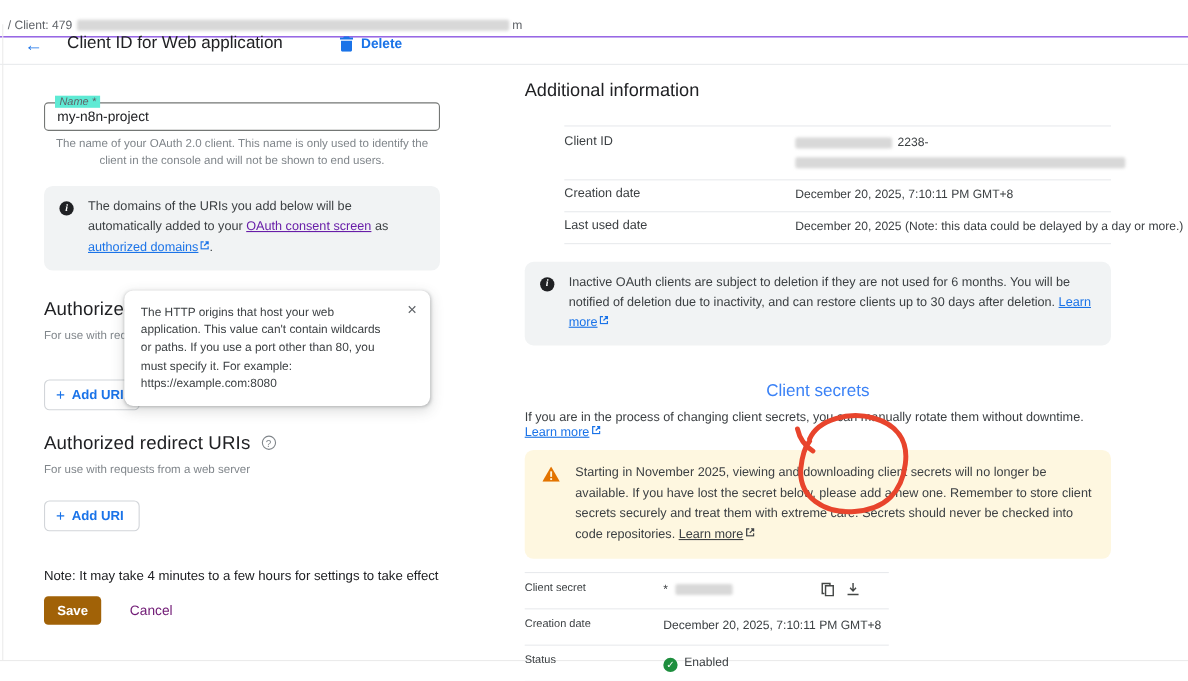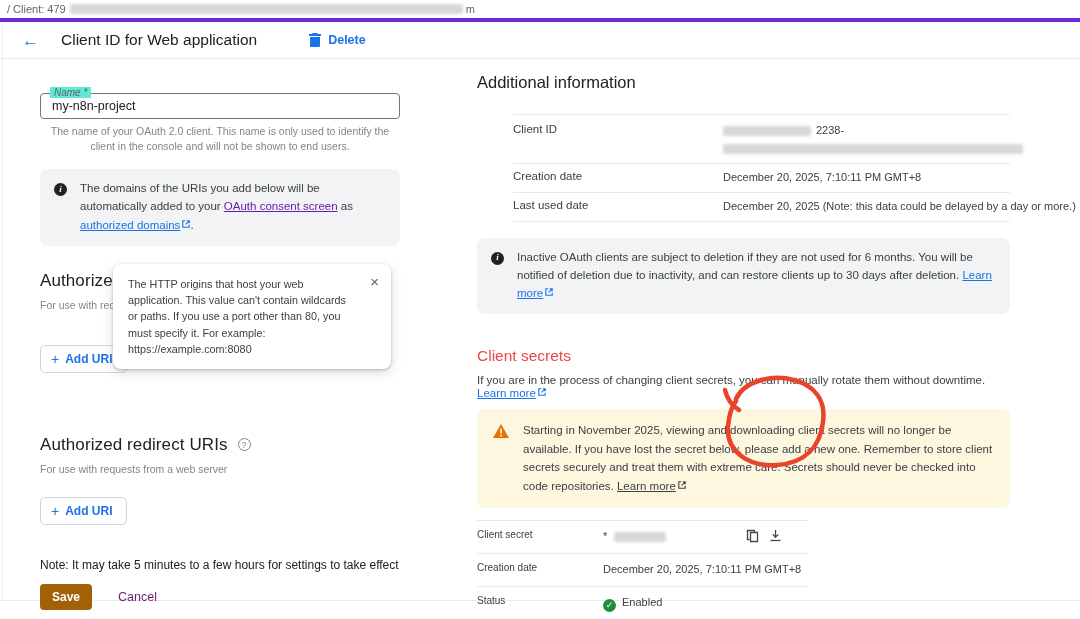--- a/index.html
+++ b/index.html
@@ -1,21 +1,21 @@
 <!DOCTYPE html>
 <html><head>
 <meta charset="utf-8">
 <style>
   * { margin:0; padding:0; box-sizing:border-box; }
   html,body { background:#fff; }
   body { font-family:"Liberation Sans","DejaVu Sans",sans-serif; color:#202124; }
   .page { position:relative; width:1080px; height:619px; background:#fff; overflow:hidden; }
 
   
-  .breadcrumb-bar { position:absolute; top:0; left:0; right:0; height:22px; border-bottom:4px solid #6d28d9; display:flex; align-items:center; padding-left:7px; font-size:11px; color:#5f6368; }
+  .breadcrumb-bar { position:absolute; top:12px; left:0; right:0; height:22px; border-bottom:1px solid #6d28d9; display:flex; align-items:center; padding-left:7px; font-size:11px; color:#5f6368; }
   .app-header { position:absolute; top:22px; left:0; right:0; height:37px; border-bottom:1px solid #e8eaed; display:flex; align-items:center; }
   .back-btn { margin-left:22px; color:#1a73e8; font-size:17px; line-height:1; cursor:pointer; }
   .page-title { margin-left:22px; font-size:15.5px; color:#202124; }
   .delete-btn { margin-left:52px; display:flex; align-items:center; gap:7px; color:#1a73e8; font-size:12.5px; font-weight:bold; cursor:pointer; }
   .left-edge-line { position:absolute; left:2px; top:22px; height:578px; width:1px; background:#ececec; }
   .bottom-line { position:absolute; top:600px; left:0; right:0; height:1px; background:#ebebeb; }
 
   .redact { display:inline-block; background:#d8d8d8; border-radius:2px; height:10px; vertical-align:middle; filter:blur(1.6px); }
 
   
@@ -58,21 +58,21 @@
   .secrets-table .t-label { width:126px; font-size:10px; }
   .secrets-table .t-row { padding:8px 0; }
   .row-icons { margin-left:auto; display:flex; gap:10px; align-items:center; color:#444746; padding-right:26px; }
   .row-icons svg { display:block; cursor:pointer; }
 
   .check-circle { display:inline-flex; width:13px; height:13px; border-radius:50%; background:#1e8e3e; color:#fff; font-size:9px; align-items:center; justify-content:center; margin-right:6px; vertical-align:-2px; }
 
   .warn-box { margin-top:10px; background:#fef7e0; border-radius:8px; padding:12px 16px; display:flex; gap:14px; font-size:11.5px; line-height:1.6; color:#3c4043; }
   .warn-tri { flex:0 0 auto; margin-top:3px; }
 
-  .secrets-h { margin-top:33px; font-size:15.5px; color:#ef4444; }
+  .secrets-h { margin-top:33px; font-size:15.5px; color:#3b82f6;text-align:center; }
   .secrets-desc { margin-top:9px; font-size:11.5px; color:#3c4043; }
 
   
   .annotation { position:absolute; left:716px; top:372px; z-index:9; pointer-events:none; }
 </style>
 </head>
 <body>
 
 <div class="page">
 
@@ -118,32 +118,32 @@
       <span>Authorized JavaScript origins</span>
       <span class="help-ico">?</span>
     </div>
     <div class="sub-note">For use with requests</div>
 
     <div class="add-btn">
       <span class="plus">+</span>
       <span>Add URI</span>
     </div>
 
-    <div class="section-h" style="margin-top:62px;gap:10px;">
+    <div class="section-h" style="margin-top:20px;gap:10px;">
       <span>Authorized redirect URIs</span>
       <span class="help-ico">?</span>
     </div>
     <div class="sub-note">For use with requests from a web server</div>
 
     <div class="add-btn" style="margin-top:22px;">
       <span class="plus">+</span>
       <span>Add URI</span>
     </div>
 
-    <div class="settings-note">Note: It may take 5 minutes to a few hours for settings to take effect</div>
+    <div class="settings-note">Note: It may take 4 minutes to a few hours for settings to take effect</div>
 
     <div class="action-row">
       <button class="save-btn">Save</button>
       <span class="cancel-btn">Cancel</span>
     </div>
   </div>
 
   <div class="tooltip">
     <span>The HTTP origins that host your web application. This value can't contain wildcards or paths. If you use a port other than 80, you must specify it. For example: https://example.com:8080</span>
     <span class="close-x">×</span>

